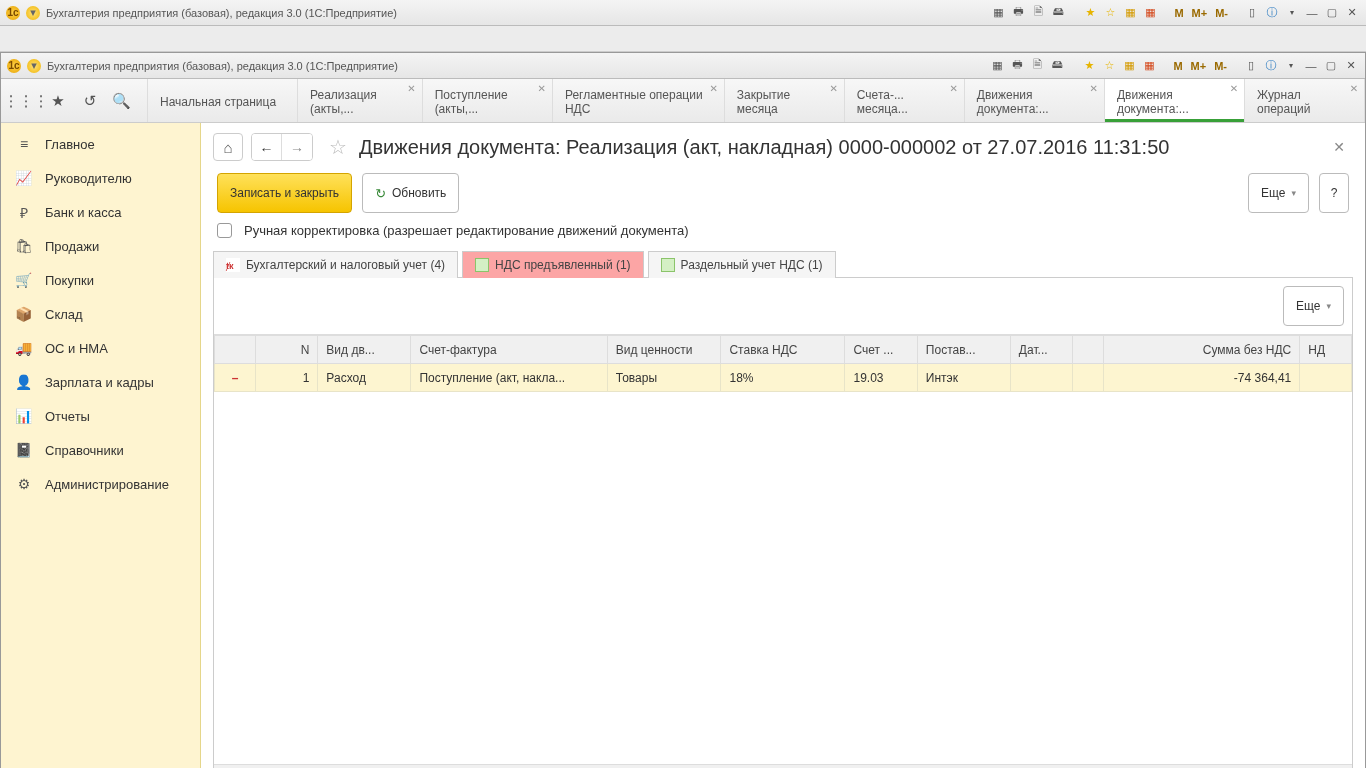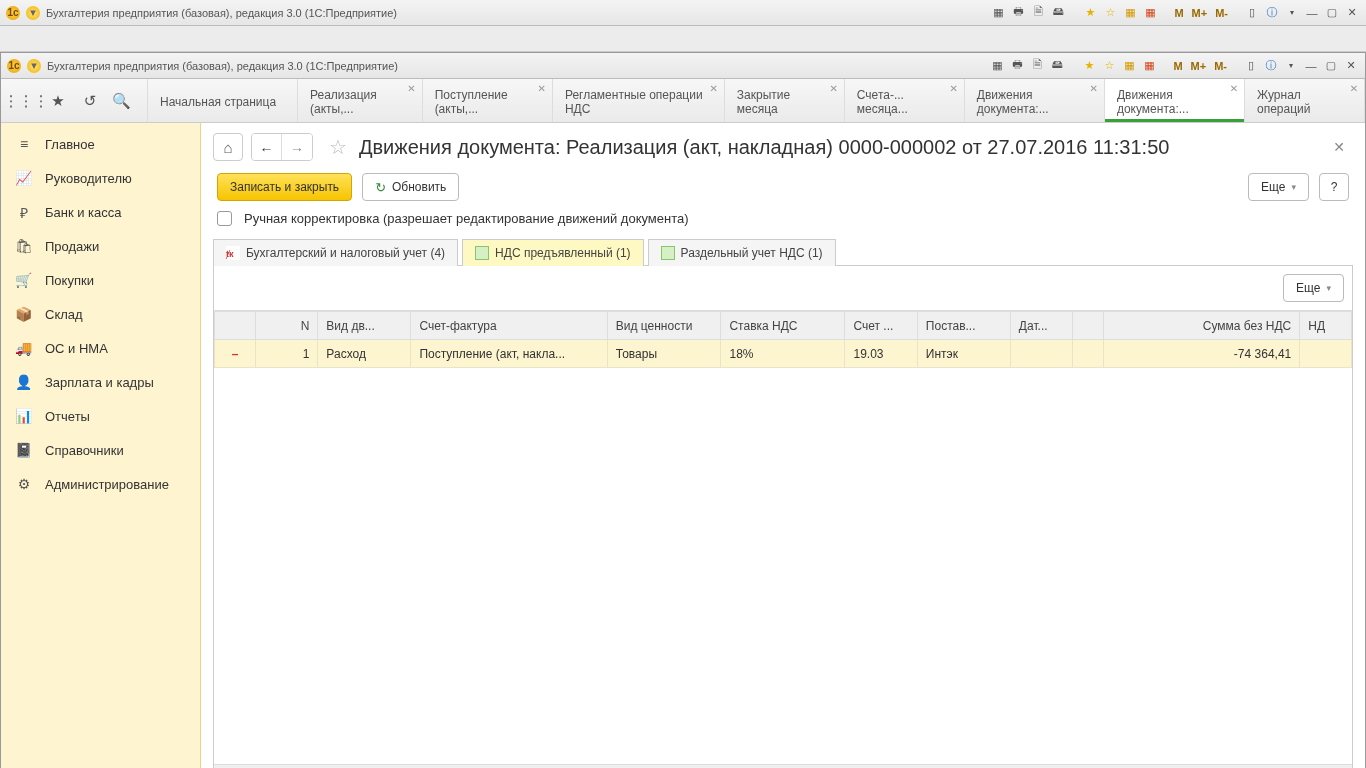--- a/index.html
+++ b/index.html
@@ -41,34 +41,34 @@
 .nav-btn { width:30px; height:28px; border:1px solid #ccc; border-radius:4px; background:#fff; display:inline-flex; align-items:center; justify-content:center; font-size:14px; color:#555; cursor:pointer; }
 .nav-btn.home { font-size:15px; }
 .nav-group { display:flex; border:1px solid #ccc; border-radius:4px; overflow:hidden; }
 .nav-group .half { width:30px; height:26px; display:flex; align-items:center; justify-content:center; border:none; background:#fff; font-size:14px; color:#888; }
 .nav-group .half:first-child { border-right:1px solid #ddd; color:#333; }
 .star { font-size:20px; color:#bbb; margin: 0 4px 0 8px; }
 .doc-title { font-size:20px; color:#333; font-weight:normal; }
 .doc-close { margin-left:auto; font-size:14px; color:#888; cursor:pointer; padding:4px; }
 
 .toolbar-row { display:flex; align-items:center; gap:10px; padding: 4px 16px 10px 16px; }
-.btn { height:28px; padding:0 12px; border:1px solid #bbb; border-radius:4px; background:#fff; font-size:12px; cursor:pointer; display:inline-flex; align-items:center; gap:6px; color:#333; }
+.btn { height:40px; padding:0 12px; border:1px solid #bbb; border-radius:4px; background:#fff; font-size:12px; cursor:pointer; display:inline-flex; align-items:center; gap:6px; color:#333; }
 .btn.primary { background: linear-gradient(#ffe15a,#f6c400); border-color:#d4a400; font-weight:normal; }
 .btn.refresh::before { content:"↻"; color:#3a8a3a; font-size:13px; }
 .btn.more::after { content:" ▾"; color:#888; font-size:9px; }
 .btn.help { width:30px; padding:0; justify-content:center; }
 .spacer { flex:1; }
 
 .check-row { display:flex; align-items:center; gap:12px; padding: 0 16px 12px 16px; font-size:13px; color:#333;text-align:center; }
 .checkbox { width:15px; height:15px; border:1px solid #999; border-radius:3px; background:#fff; }
 
 
 .subtabs { display:flex; gap:4px; padding: 0 12px; }
 .subtab { border:1px solid #ccc; border-bottom:none; border-radius:0; background:#f5f5f5; padding:6px 12px; font-size:12px; color:#444; cursor:pointer; display:flex; align-items:center; gap:6px; position:relative; top:1px; }
-.subtab.active { background:#fef9c3; border-color:#ccc; z-index:2; }
+.subtab.active { background:#fca5a5; border-color:#ccc; z-index:2; }
 .subtab-icon { width:14px; height:14px; display:inline-block; }
 .sti-red { background:linear-gradient(#fff,#fff); position:relative; }
 .sti-red::before { content:"ⱦк"; font-size:9px; color:#c33; font-weight:bold; }
 .sti-green { background:#d4f0c4; border:1px solid #8bc46a; }
 
 .content-box { margin: 0 12px 12px 12px; border:1px solid #ccc; flex:1; display:flex; flex-direction:column; background:#fff; overflow:hidden; }
 .cb-toolbar { display:flex; padding:8px; }
 .cb-toolbar .spacer { flex:1; }
 
 

